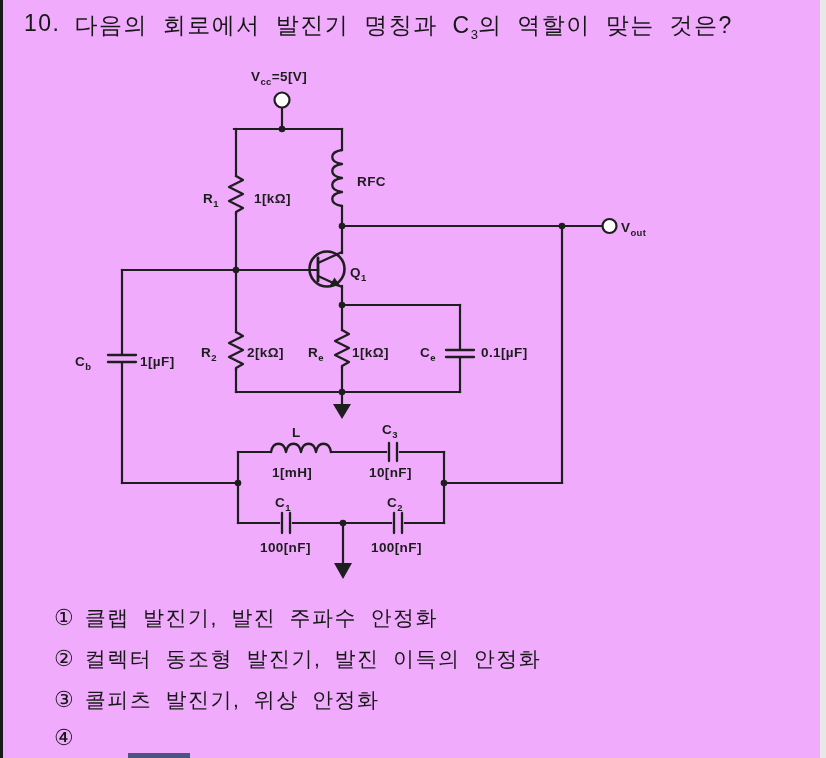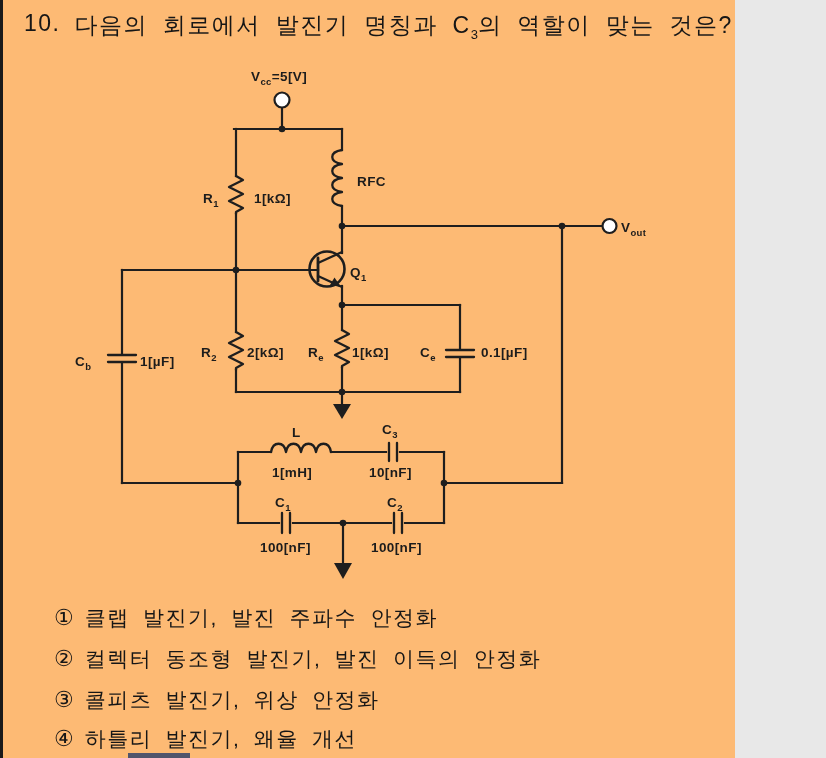--- a/index.html
+++ b/index.html
@@ -1,17 +1,17 @@
 <!DOCTYPE html>
 <html><head>
 <meta charset="utf-8">
 <style>
   html,body{margin:0;padding:0;background:#e8e8e8;}
   .stage{
-    position:relative;width:735px;height:758px;background:#fdba74;
+    position:relative;width:820px;height:758px;background:#f0abfc;
     font-family:"Liberation Sans",sans-serif;color:#1b1b1b;overflow:hidden;
   }
   .left-rule{position:absolute;left:0;top:0;width:3px;height:758px;background:#1a1a1a;}
   .question{
     position:absolute;left:24px;top:10px;display:flex;gap:14px;
     font-size:23px;letter-spacing:1.5px;word-spacing:7px;white-space:nowrap;color:#161616;
   }
   .question sub{font-size:13px;letter-spacing:0;}
   .option{
     position:absolute;left:54px;display:flex;gap:11px;align-items:baseline;
@@ -191,17 +191,16 @@
   <div class="option opt2">
     <span class="onum">②</span>
     <span class="otext">컬렉터 동조형 발진기, 발진 이득의 안정화</span>
   </div>
   <div class="option opt3">
     <span class="onum">③</span>
     <span class="otext">콜피츠 발진기, 위상 안정화</span>
   </div>
   <div class="option opt4">
     <span class="onum">④</span>
-    <span class="otext">하틀리 발진기, 왜율 개선</span>
   </div>
 
   <div class="smudge"></div>
 </div>
 
 </body></html>

